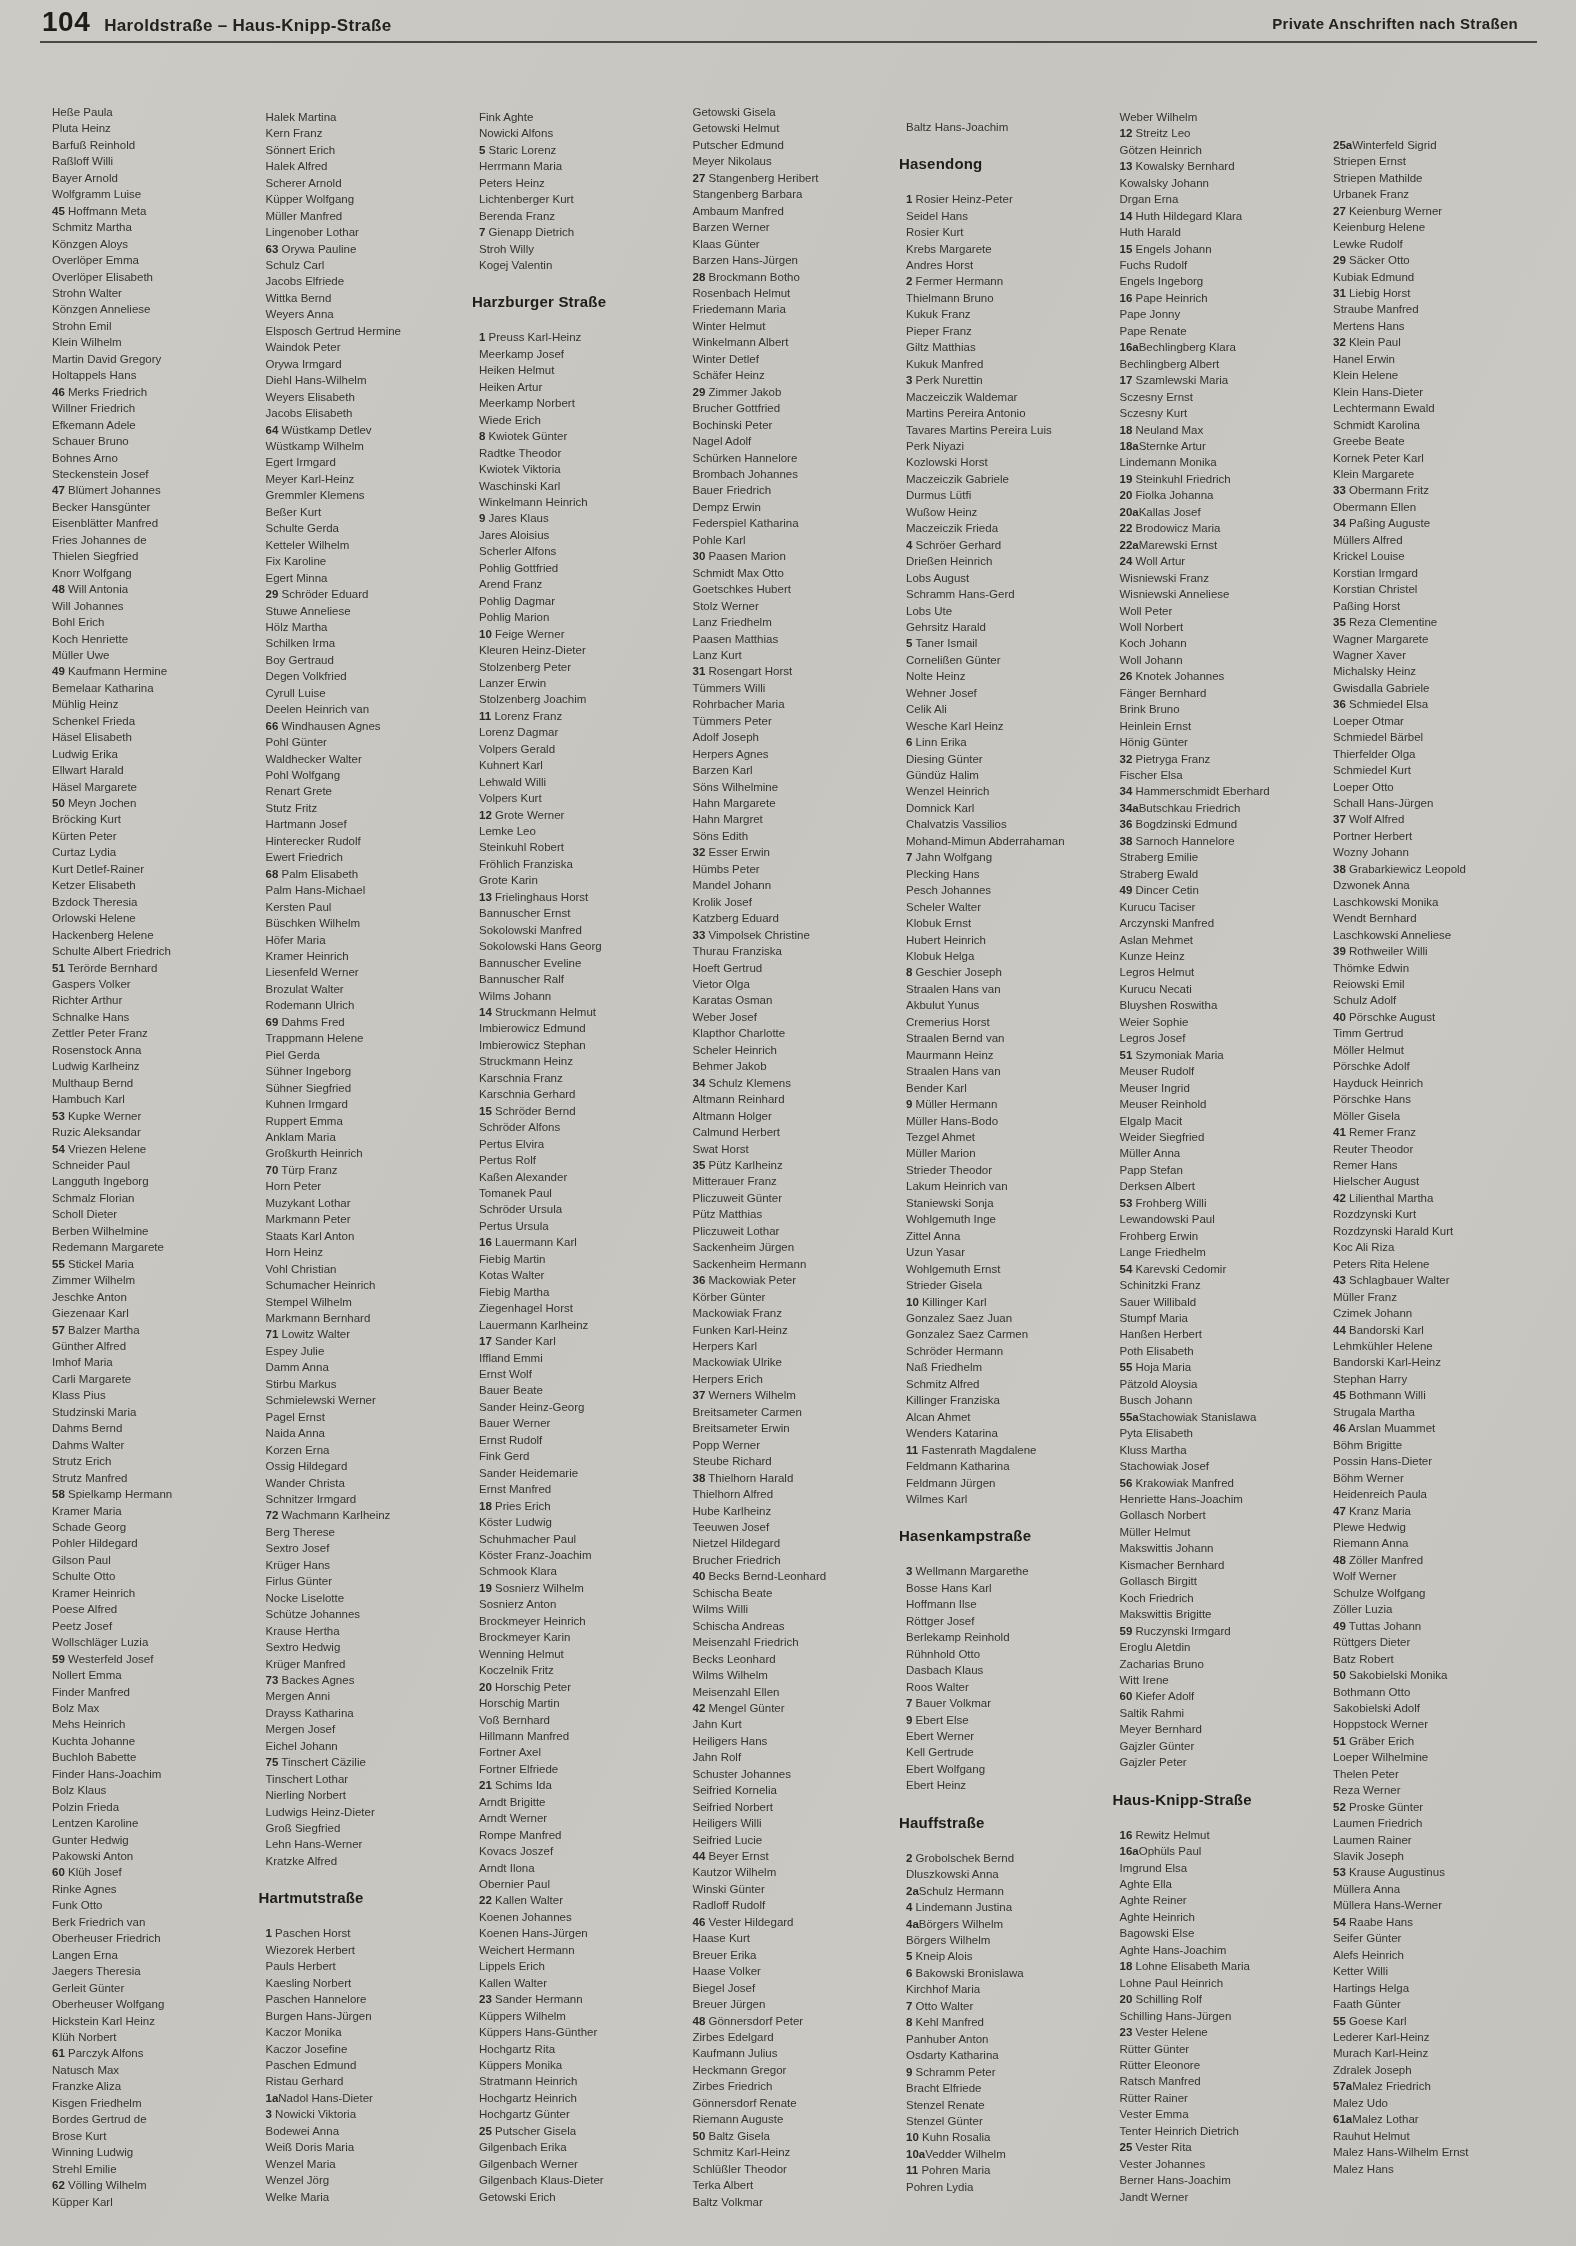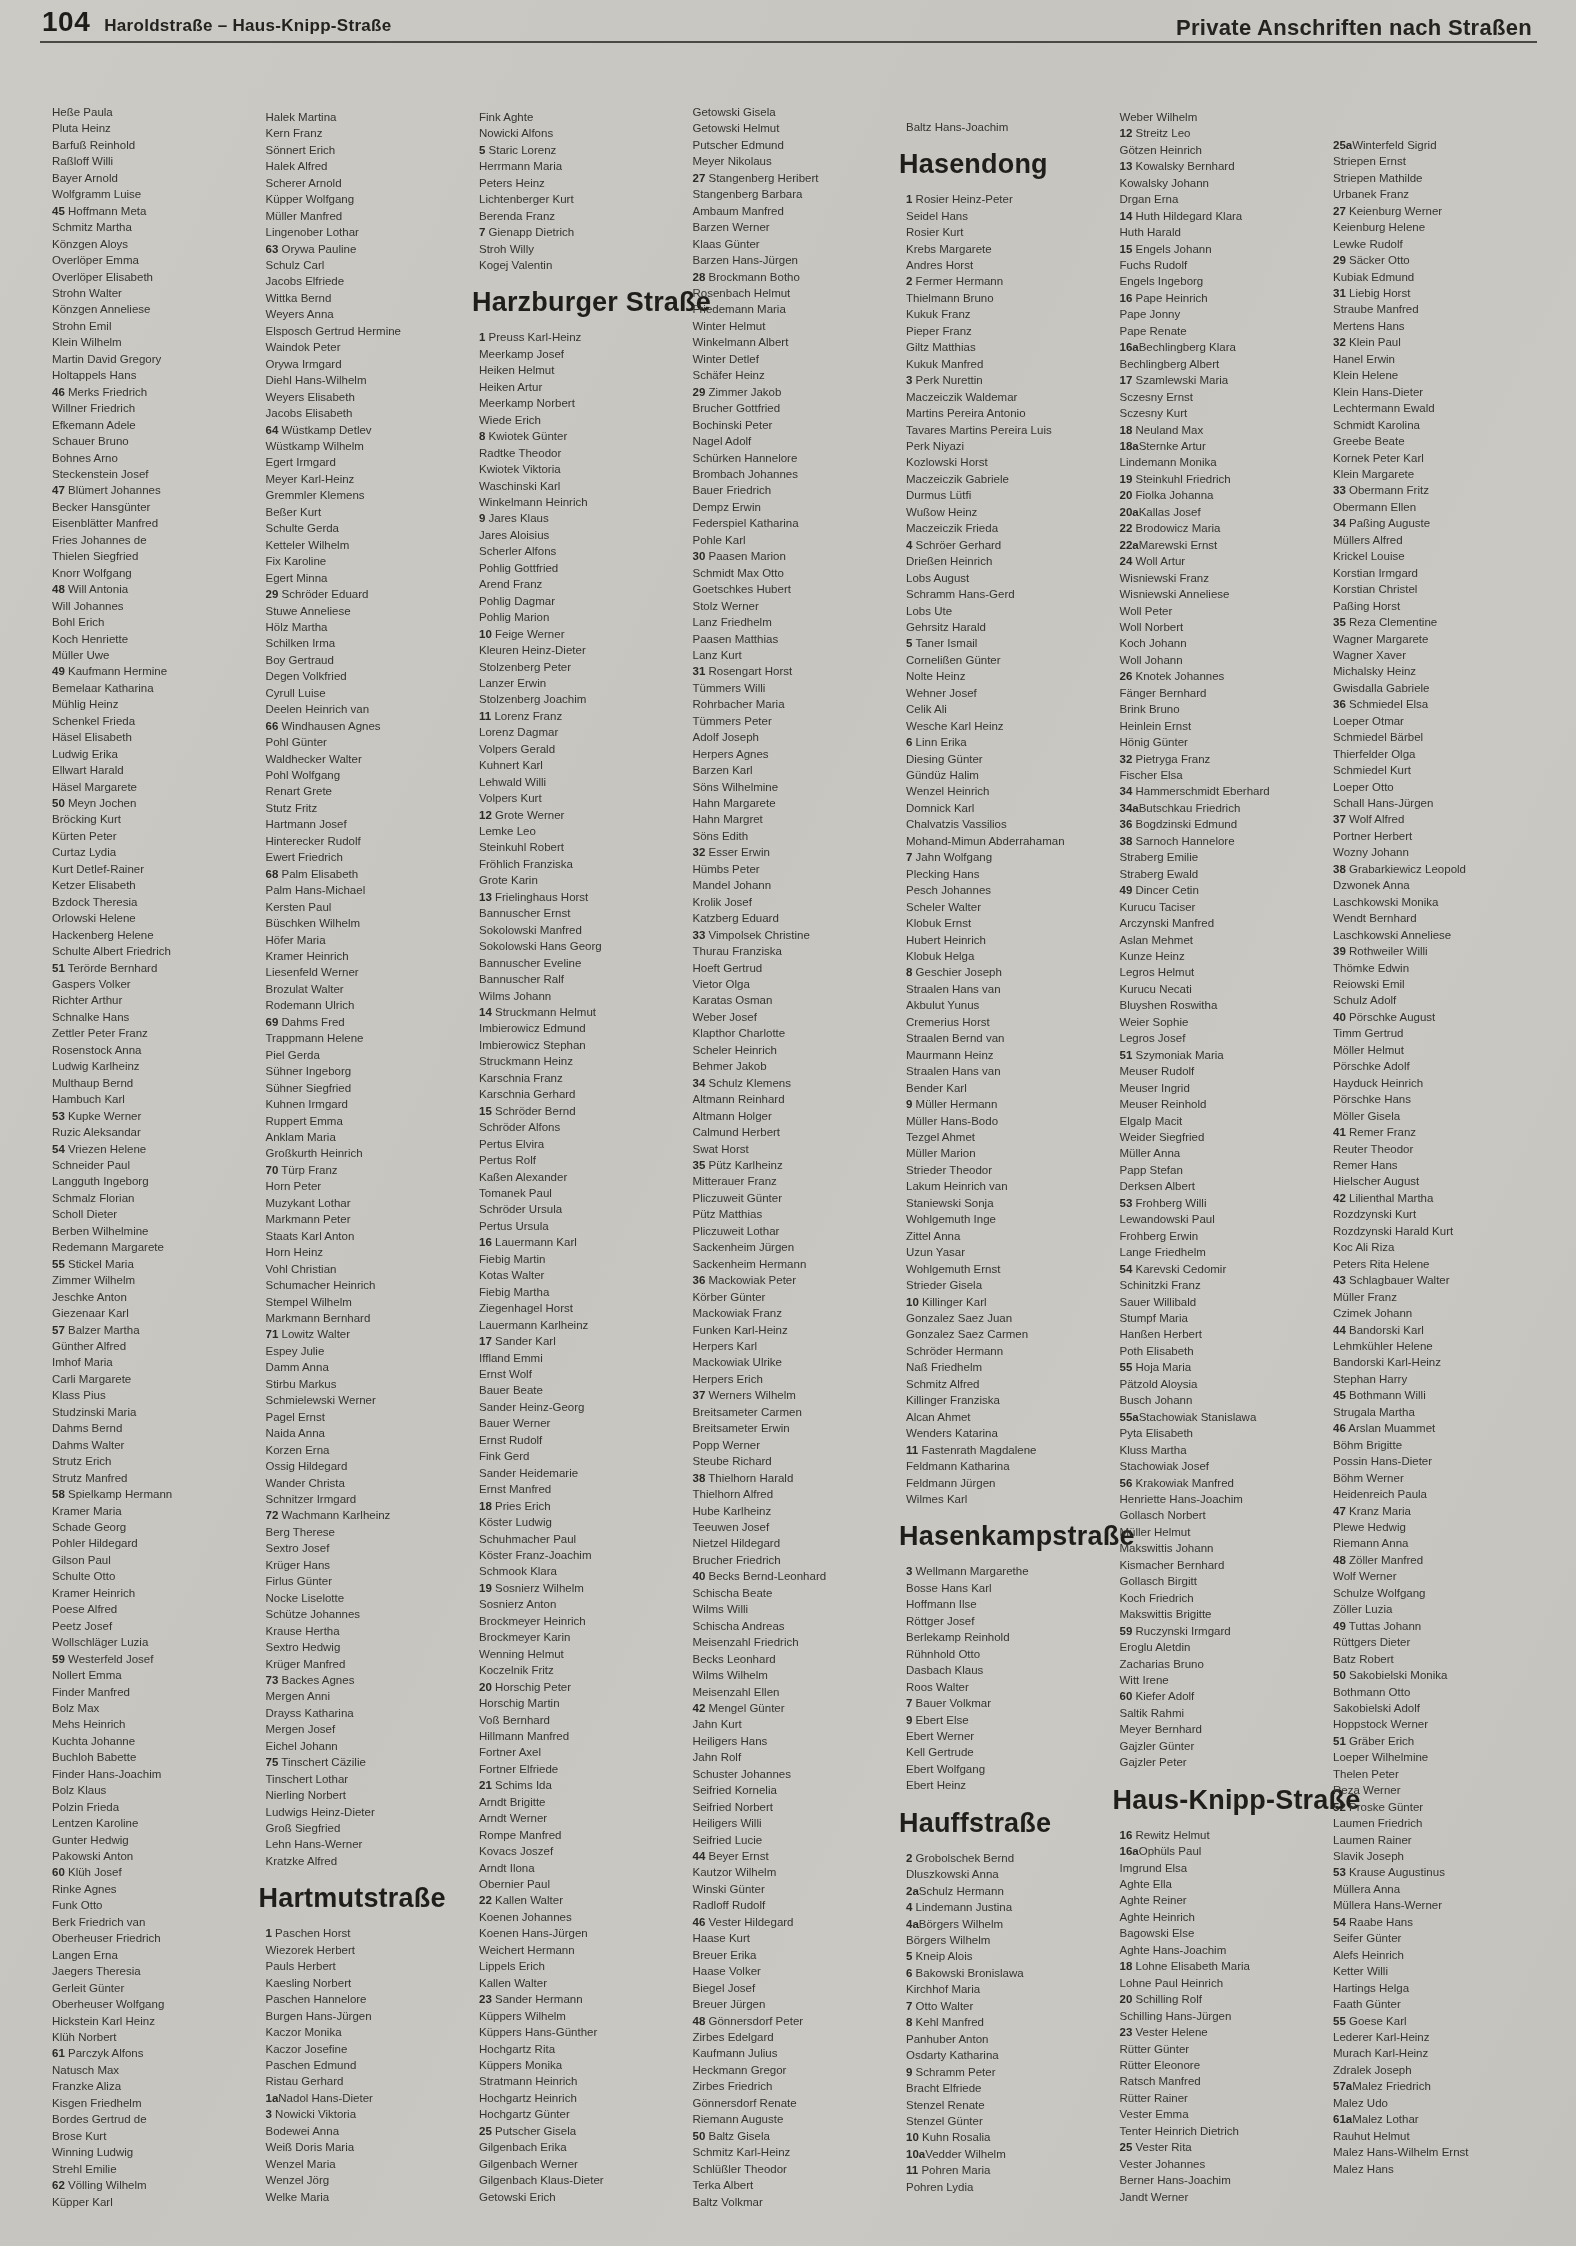--- a/index.html
+++ b/index.html
@@ -9,31 +9,31 @@
     background-image:linear-gradient(115deg,#cbcac4 0%,#c6c5bf 40%,#c9c8c2 70%,#c3c2bc 100%);
     font-family:"Liberation Sans",sans-serif;
     color:#302f2b;
     overflow:hidden;
     -webkit-font-smoothing:antialiased;
   }
   .page{position:relative;width:1576px;height:2246px;}
   .hdr{position:absolute;top:6px;left:42px;right:40px;height:36px;white-space:nowrap;}
   .pgnum{font-size:28px;font-weight:bold;color:#1e1d1a;letter-spacing:.5px;vertical-align:baseline;}
   .range{font-size:17px;font-weight:bold;color:#242320;margin-left:14px;letter-spacing:.3px;}
-  .section{position:absolute;right:4px;top:9px;font-size:22px;font-weight:bold;color:#242320;letter-spacing:.3px;}
+  .section{position:absolute;right:18px;top:9px;font-size:15px;font-weight:bold;color:#242320;letter-spacing:.3px;}
   .rule{position:absolute;top:41px;left:40px;right:39px;height:2px;background:#4a4944;}
   .cols{position:absolute;top:66px;left:45px;right:35px;bottom:0;display:flex;align-items:center;}
   .col{width:213.5px;flex:0 0 auto;padding-top:2px;}
   .e{
     font-size:11.5px;line-height:16.45px;white-space:nowrap;
     padding-left:17px;text-indent:-10px;color:#35342f;
   }
   .e .num{font-weight:bold;color:#2b2a26;}
   .sh{
-    font-size:27px;font-weight:bold;color:#1f1e1b;
+    font-size:15px;font-weight:bold;color:#1f1e1b;
     margin:17px 0 15px;line-height:24px;white-space:nowrap;letter-spacing:.2px;
   }
 </style>
 </head>
 <body>
 
 <div class="page">
   <div class="hdr">
     <span class="pgnum">104</span><span class="range">Haroldstraße – Haus-Knipp-Straße</span>
     <span class="section">Private Anschriften nach Straßen</span>

